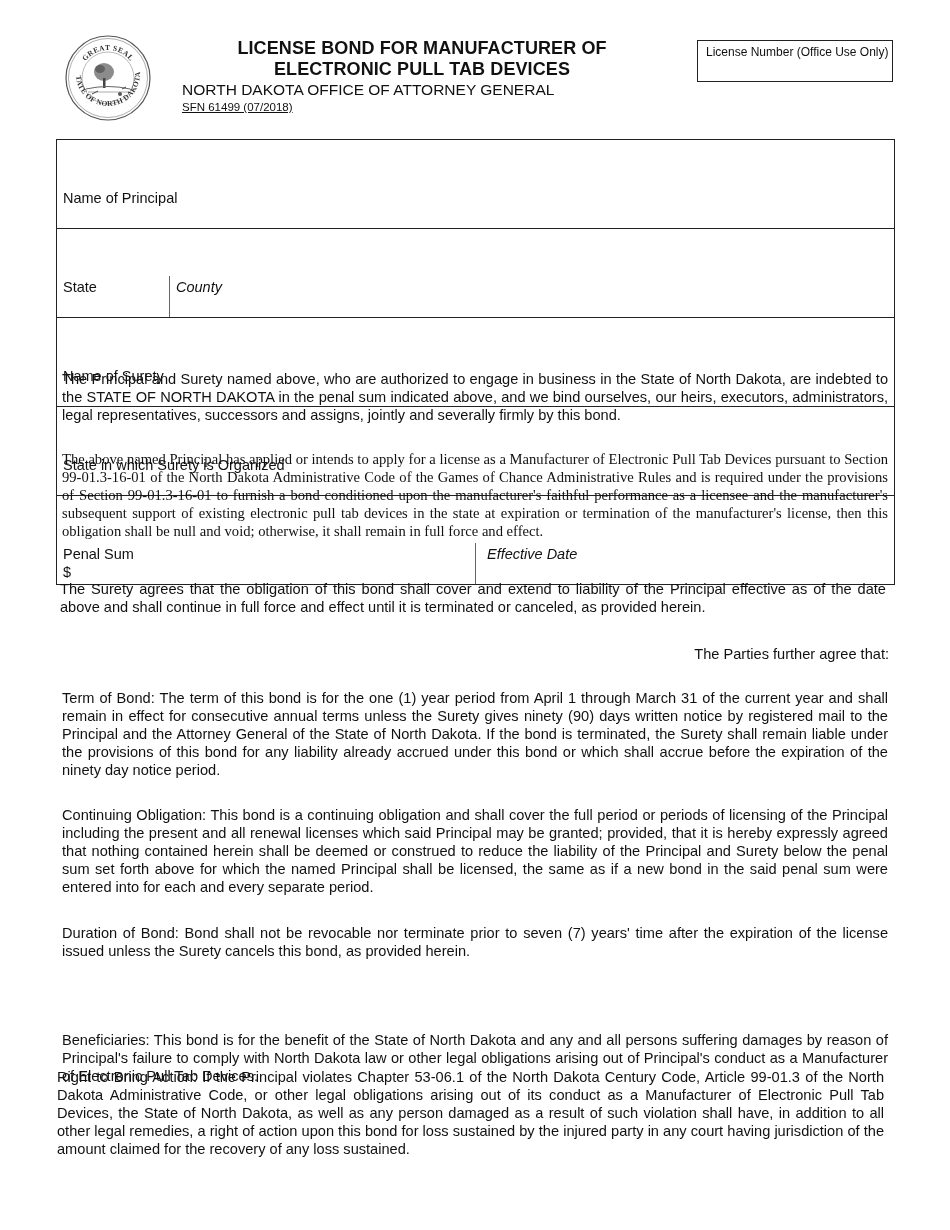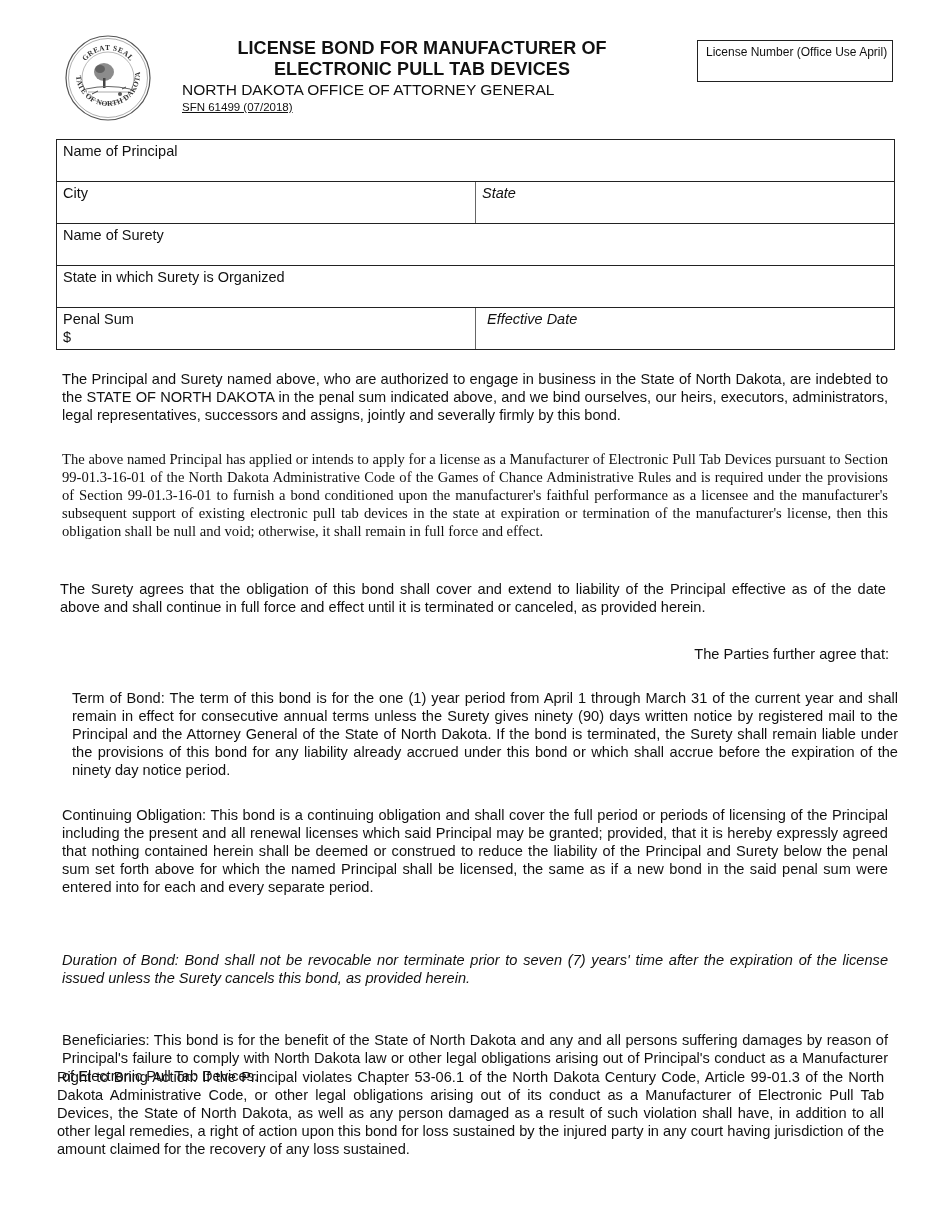--- a/index.html
+++ b/index.html
@@ -67,20 +67,21 @@
       top: 139px;
       width: 839px;
       border: 1.5px solid #222;
       box-sizing: border-box;
     }
     .form-row {
       display: flex;
       height: 42px;
       border-bottom: 1.5px solid #222;
       box-sizing: border-box;
+      margin-top: 47px;
     }
     .form-row:last-child {
       border-bottom: none;
       height: 41px;
     }
     .form-cell {
       position: relative;
       box-sizing: border-box;
       height: 100%;
     }
@@ -113,23 +114,23 @@
       position: absolute;
       font-size: 14.6px;
       line-height: 18px;
       text-align: justify;
       margin: 0;
     }
     .p1 { left: 62px; top: 370px; width: 826px; }
     .p2 { left: 62px; top: 450px; width: 826px; font-family: Liberation Serif, serif; }
     .p3 { left: 60px; top: 580px; width: 826px; }
     .p4 { left: 63px; top: 645px; width: 826px; text-align: right; }
-    .p5 { left: 72px; top: 689px; width: 826px; }
+    .p5 { left: 62px; top: 689px; width: 826px; }
     .p6 { left: 62px; top: 806px; width: 826px; }
-    .p7 { left: 62px; top: 951px; width: 826px; font-style: italic; }
+    .p7 { left: 62px; top: 924px; width: 826px; }
     .p8 { left: 62px; top: 1031px; width: 826px; }
     .p9 { left: 57px; top: 1068px; width: 827px; }
   </style>
 </head>
 <body>
 
 <div class="seal">
   <svg width="88" height="88" viewBox="0 0 88 88">
     <defs>
       <path id="sealTopArc" d="M 16 44 A 28 28 0 0 1 72 44"></path>
@@ -159,38 +160,38 @@
 </div>
 
 <div class="header-block">
   <div class="title-line">LICENSE BOND FOR MANUFACTURER OF</div>
   <div class="title-line">ELECTRONIC PULL TAB DEVICES</div>
   <div class="subtitle-line">NORTH DAKOTA OFFICE OF ATTORNEY GENERAL</div>
   <div class="form-number">SFN 61499 (07/2018)</div>
 </div>
 
 <div class="license-box">
-  <span class="license-box-label">License Number (Office Use April)</span>
+  <span class="license-box-label">License Number (Office Use Only)</span>
   <span class="cell-value"></span>
 </div>
 
 <div class="form-table">
   <div class="form-row">
     <div class="form-cell cell-full">
       <span class="cell-label">Name of Principal</span>
       <span class="cell-value"></span>
     </div>
   </div>
   <div class="form-row">
-    <div class="form-cell cell-city">
-      <span class="cell-label">City</span>
-      <span class="cell-value"></span>
-    </div>
     <div class="form-cell cell-state">
       <span class="cell-label">State</span>
+      <span class="cell-value"></span>
+    </div>
+    <div class="form-cell cell-county">
+      <span class="cell-label">County</span>
       <span class="cell-value"></span>
     </div>
   </div>
   <div class="form-row">
     <div class="form-cell cell-full">
       <span class="cell-label">Name of Surety</span>
       <span class="cell-value"></span>
     </div>
   </div>
   <div class="form-row">

